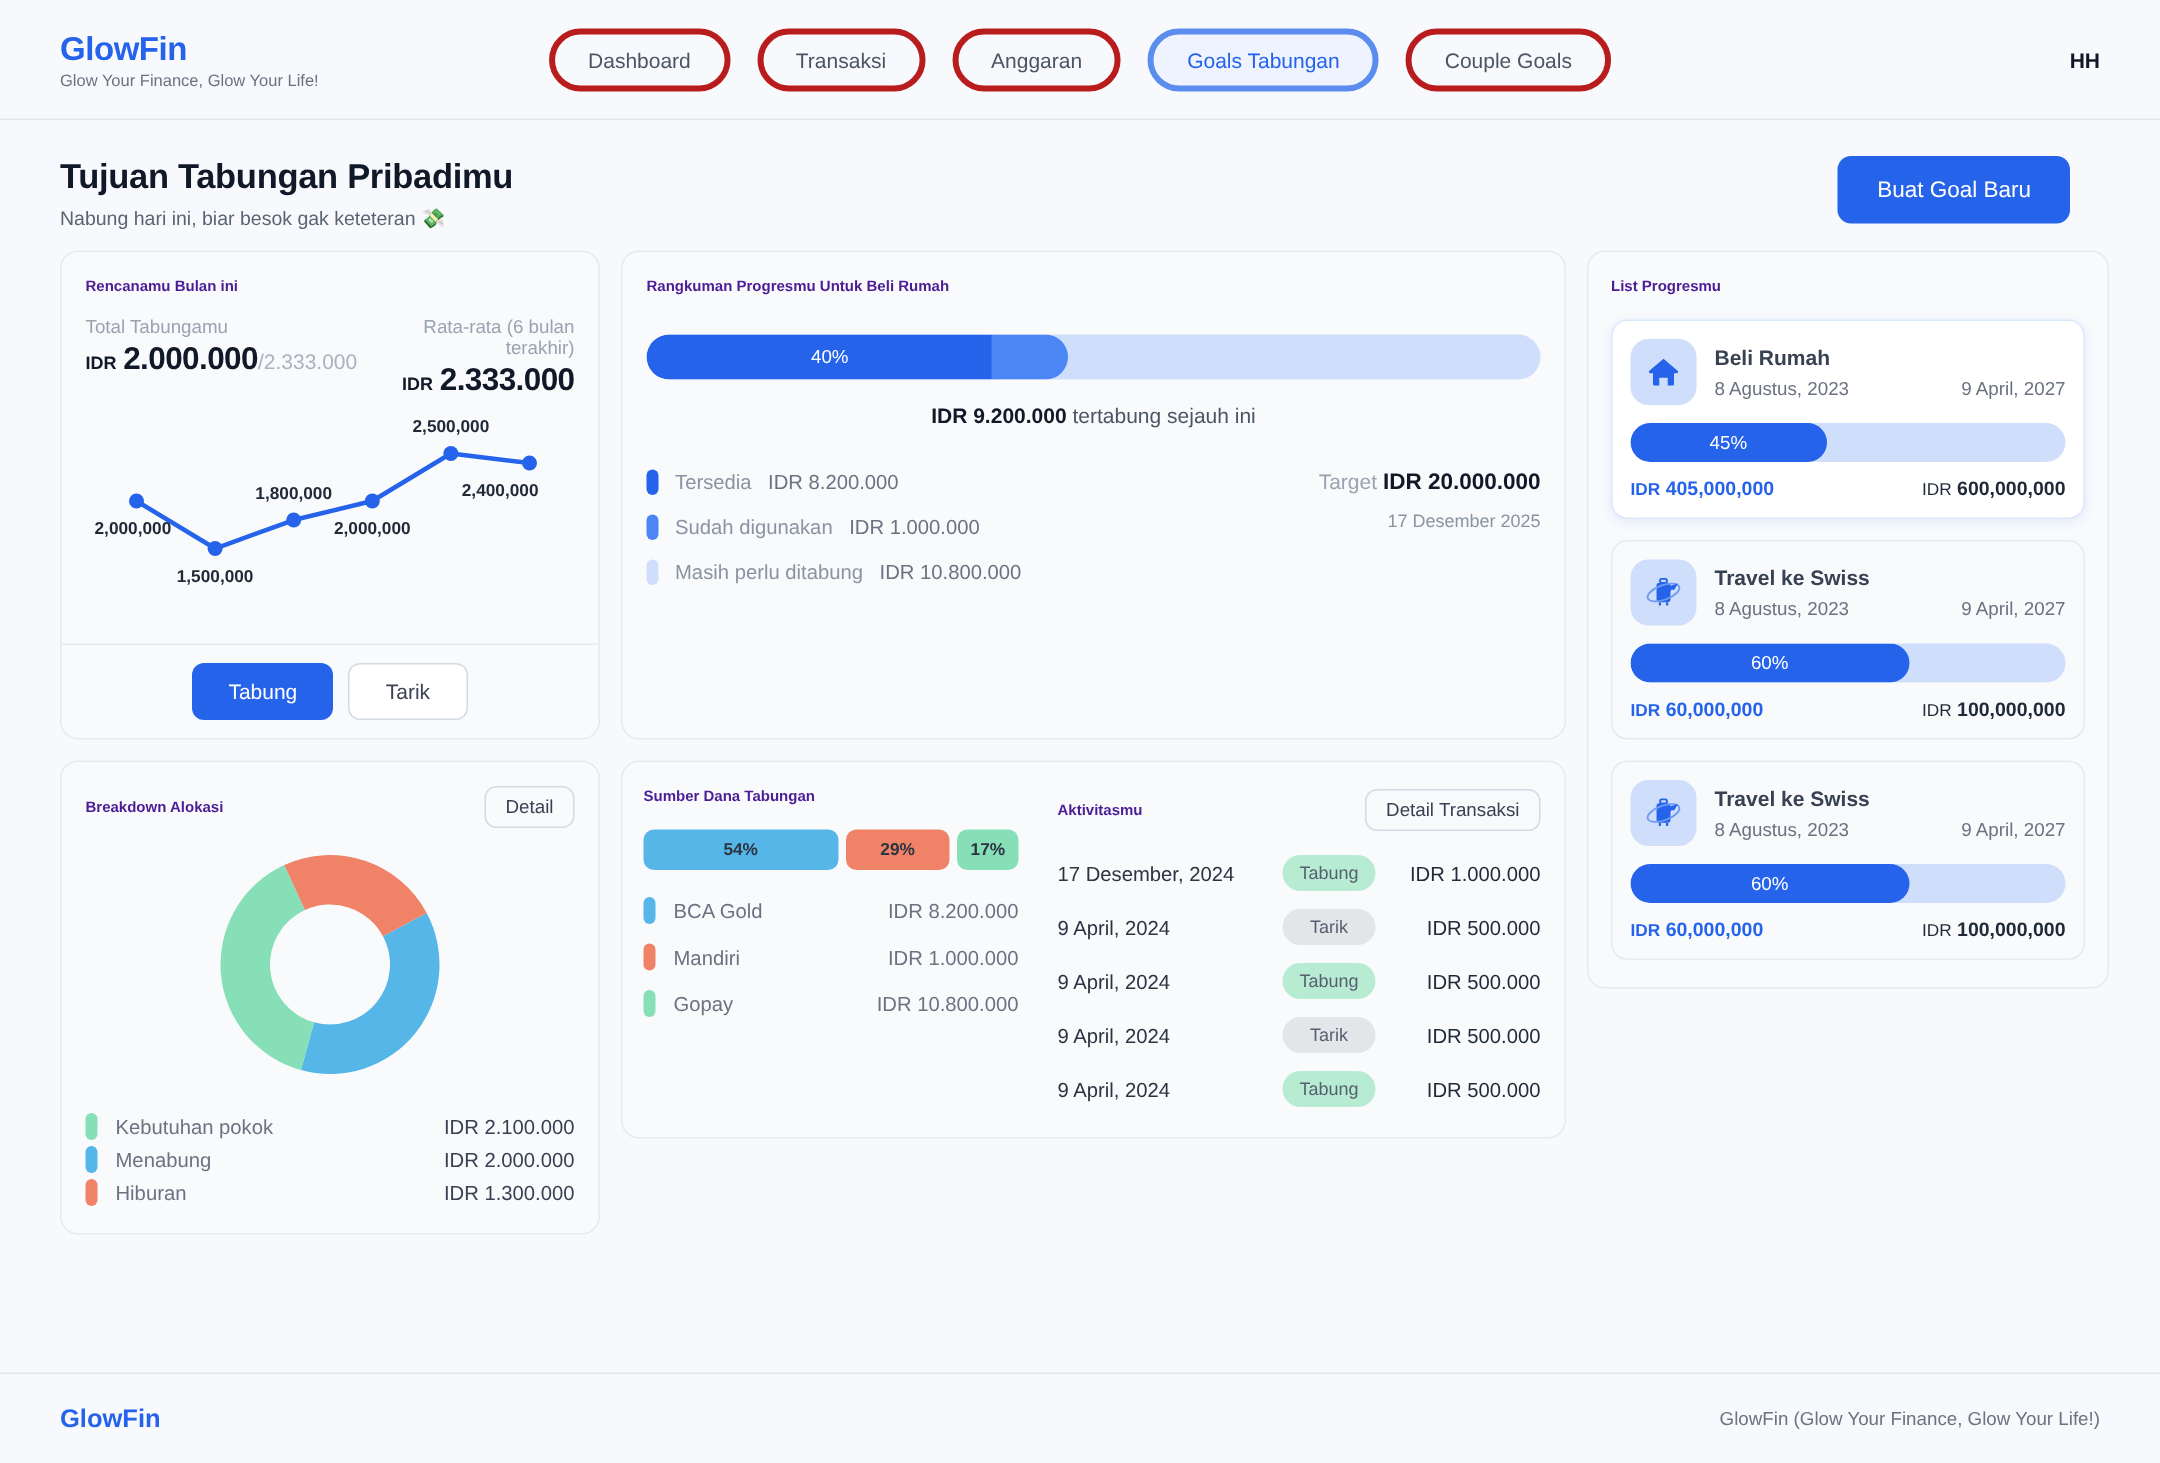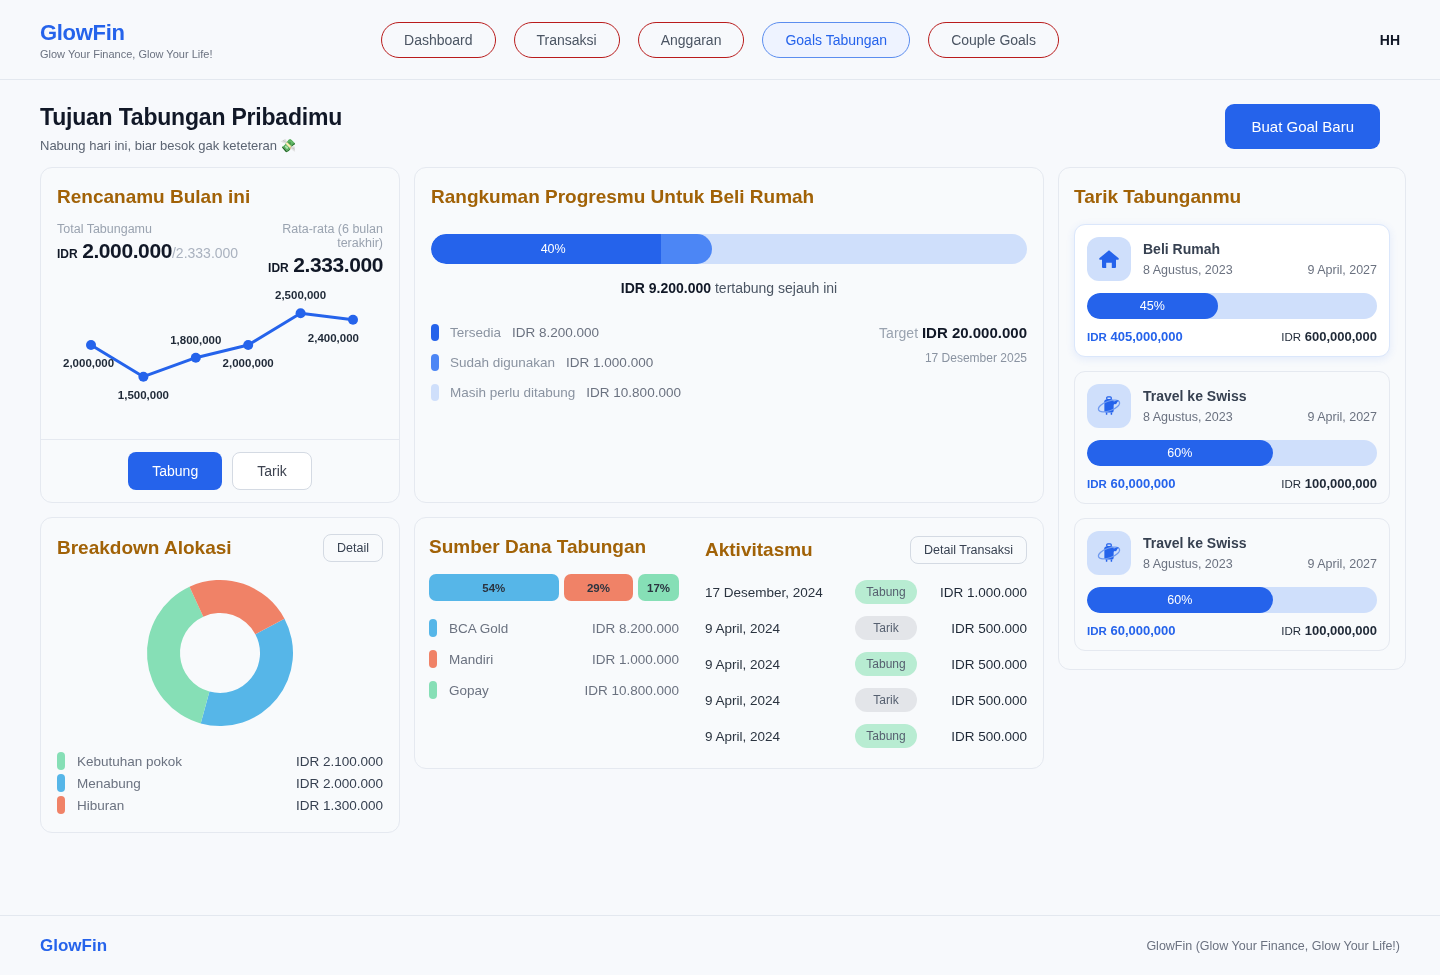--- a/index.html
+++ b/index.html
@@ -21,21 +21,21 @@
     display: flex; align-items: center;
     padding: 0 40px;
     position: relative;
   }
   .brand { display: flex; flex-direction: column; justify-content: center; }
   .brand-name { font-size: 22px; font-weight: bold; color: #2563eb; letter-spacing: -0.3px; }
   .brand-tag { font-size: 11px; color: #6b7280; margin-top: 2px; }
 
   .nav { position: absolute; left: 50%; transform: translateX(-50%); display: flex; gap: 18px; }
   .nav-pill {
-    border: 1px solid #b91c1c; border-radius: 999px;
+    border: 4px solid #b91c1c; border-radius: 999px;
     padding: 10px 22px; font-size: 14px; color: #4b5563;
     background: #f7f9fc; white-space: nowrap; cursor: pointer;
     line-height: 1;
   }
   .nav-pill.active { border-color: #5b8def; color: #2563eb; background: #eef3ff; }
 
   .avatar-initials {
     margin-left: auto; font-size: 14px; font-weight: bold; color: #111827;
     cursor: pointer;
   }
@@ -62,21 +62,21 @@
     grid-template-rows: auto auto;
     gap: 14px;
     padding: 0 40px;
     align-content: start;
   }
   .card {
     background: #f8fafc;
     border: 1px solid #e5e9f0;
     border-radius: 12px;
   }
-  .card-title { font-size: 19px; font-weight: bold; color: #a16207; }
+  .card-title { font-size: 10px; font-weight: bold; color: #4c1d95; }
 
   
   .plan-card { grid-column: 1; grid-row: 1; padding: 0; display:flex; flex-direction:column; }
   .plan-body { padding: 18px 16px 8px 16px; }
   .plan-stats { display: flex; justify-content: space-between; margin-top: 14px; }
   .stat-lbl { font-size: 12.5px; color: #9aa3b0; }
   .stat-val { margin-top: 3px; white-space: nowrap; }
   .stat-val .cur { font-size: 12px; font-weight: bold; color: #111827; }
   .stat-val .big { font-size: 21px; font-weight: bold; color: #111827; letter-spacing: -0.4px; }
   .stat-val .sep { font-size: 14px; color: #aab2bf; }
@@ -318,21 +318,21 @@
           <div class="target-line">
             <span>Target</span>
             <b>IDR 20.000.000</b>
           </div>
           <div class="target-date">17 Desember 2025</div>
         </div>
       </div>
     </div>
 
     <div class="card goals-card">
-      <div class="card-title">Tarik Tabunganmu</div>
+      <div class="card-title">List Progresmu</div>
       <div class="goal-list" id="goal-list">
           <div class="goal-item selected">
             <div class="goal-head">
               <div class="goal-icon">
                 <svg width="24" height="24" viewBox="0 0 24 24">
                   <path fill="#2563eb" d="M12 3.2 2.6 11.1a1 1 0 0 0 .65 1.77H5v7.1a1 1 0 0 0 1 1h3.2v-5.1h5.6v5.1H18a1 1 0 0 0 1-1v-7.1h1.75a1 1 0 0 0 .65-1.77L12 3.2Z"></path>
                 </svg>
               </div>
               <div class="goal-meta">
                 <div class="goal-name">Beli Rumah</div>

